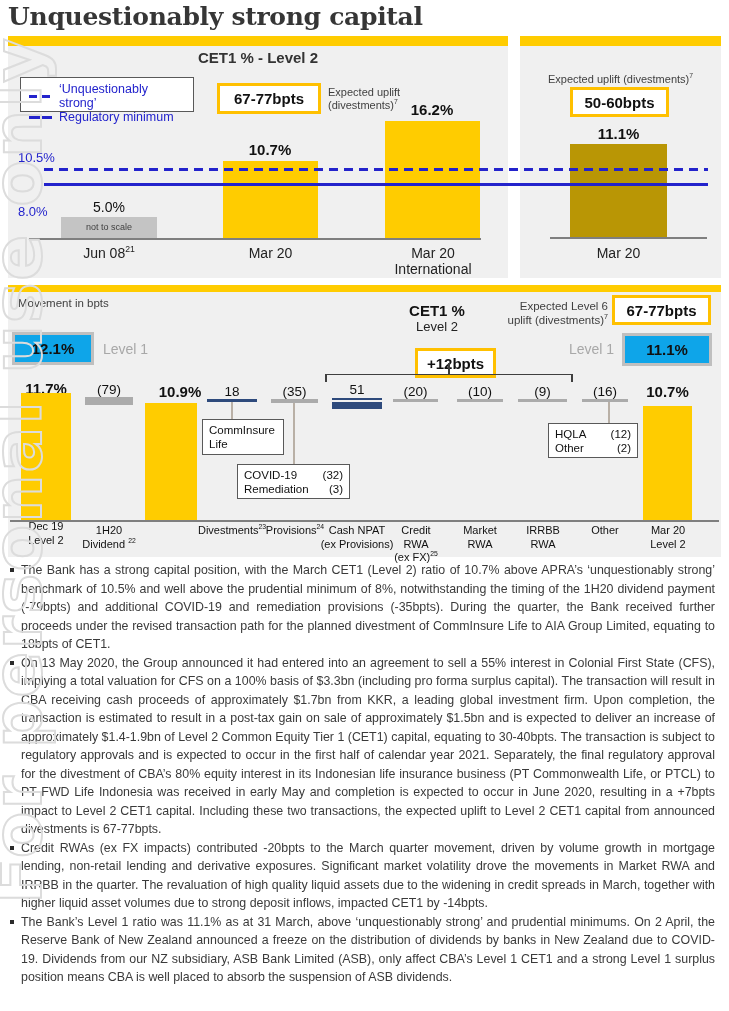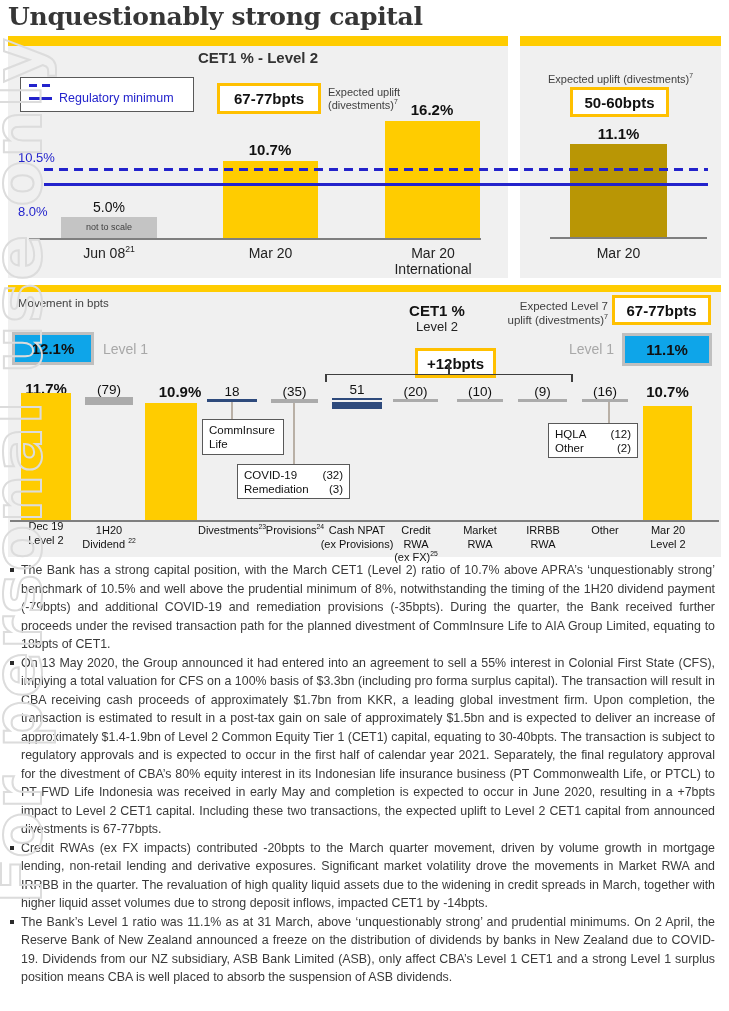--- a/index.html
+++ b/index.html
@@ -51,20 +51,21 @@
 
 <div class="abs band" style="left:8px; top:36px; width:500px; height:10px;"></div>
 <div class="abs band" style="left:520px; top:36px; width:201px; height:10px;"></div>
 
 <div class="abs panel" style="left:8px; top:46px; width:500px; height:232px;">
   <div class="abs sec-title ctr" style="left:0; top:3px; width:100%;">CET1 % - Level 2</div>
 
   <div class="abs legendbox" style="left:12px; top:31px; width:174px; height:35px;">
     <div class="legrow">
       <span class="legsample dashline" style="background:repeating-linear-gradient(90deg,#2323CC 0 8px,transparent 8px 13px);"></span>
+      <span class="legtxt blue">‘Unquestionably strong’</span>
     </div>
     <div class="legrow">
       <span class="legsample solidline"></span>
       <span class="legtxt blue">Regulatory minimum</span>
     </div>
   </div>
 
   <div class="abs ybox" style="left:209px; top:37px; width:104px; height:31px;">
     <span>67-77bpts</span>
   </div>
@@ -118,21 +119,21 @@
 
 <div class="abs panel" style="left:8px; top:292px; width:713px; height:265px;">
   <div class="abs" style="left:10px; top:5px; font-size:11.5px; color:#3f3f3f;">Movement in bpts</div>
 
   <div class="abs ctr" style="left:359px; top:10px; width:140px;">
     <div class="bold15">CET1 %</div>
     <div style="font-size:13px; color:#222;">Level 2</div>
   </div>
 
   <div class="abs smallcap" style="left:496px; top:8px; width:104px; text-align:right; font-size:11.5px; line-height:13.5px;">
-    <span>Expected Level 7</span><br>
+    <span>Expected Level 6</span><br>
     <span>uplift (divestments)</span><sup>7</sup>
   </div>
   <div class="abs ybox" style="left:604px; top:3px; width:99px; height:30px;">
     <span>67-77bpts</span>
   </div>
 
   <div class="abs gbox" style="left:4px; top:40px; width:82px; height:33px;">
     <span>12.1%</span>
   </div>
   <div class="abs graytxt" style="left:95px; top:49px;">Level 1</div>

